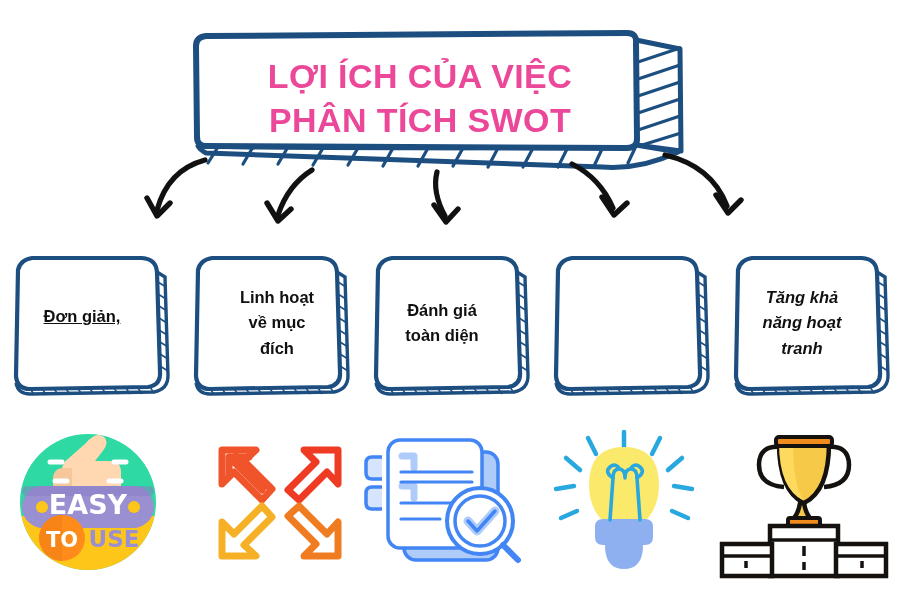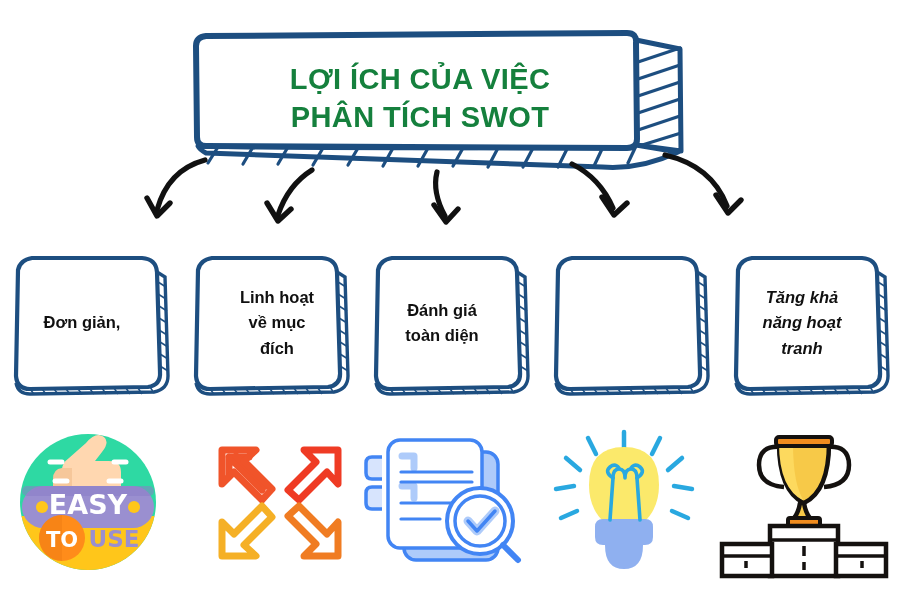--- a/index.html
+++ b/index.html
@@ -37,23 +37,23 @@
     height: 108px;
     display: flex;
     flex-direction: column;
     align-items: center;
     justify-content: center;
     gap: 4px;
     text-align: center;
     pointer-events: none;
   }
   .banner-line {
-    font-size: 29px;
+    font-size: 34px;
     font-weight: bold;
-    color: #15803d;
+    color: #ec4899;
     letter-spacing: 0.4px;
     line-height: 1.18;
     white-space: nowrap;
   }
 
   
   .card-text {
     position: absolute;
     width: 150px;
     height: 130px;
@@ -62,21 +62,21 @@
     justify-content: center;
     text-align: center;
     font-size: 16.5px;
     font-weight: bold;
     color: #101010;
     line-height: 1.52;
     pointer-events: none;
   }
   .card-text span { display: block; }
 
-  .c0 { left: 7px;   top: 258px; }
+  .c0 { left: 7px;   top: 252px; text-decoration: underline; }
   .c1 { left: 202px; top: 258px; }
   .c2 { left: 367px; top: 258px; }
   .c3 { left: 547px; top: 258px; }
   .c4 { left: 727px; top: 258px; font-style: italic; }
 </style>
 </head>
 <body>
 
 <div id="stage">
 

